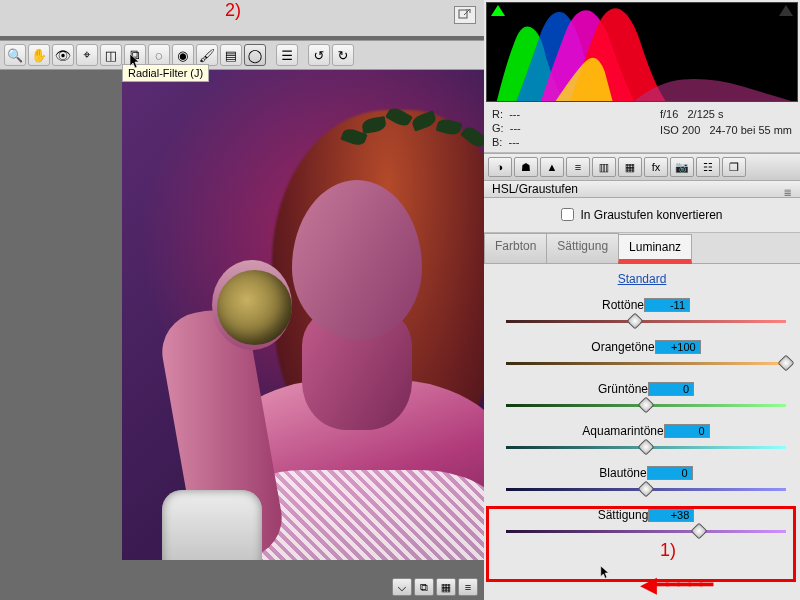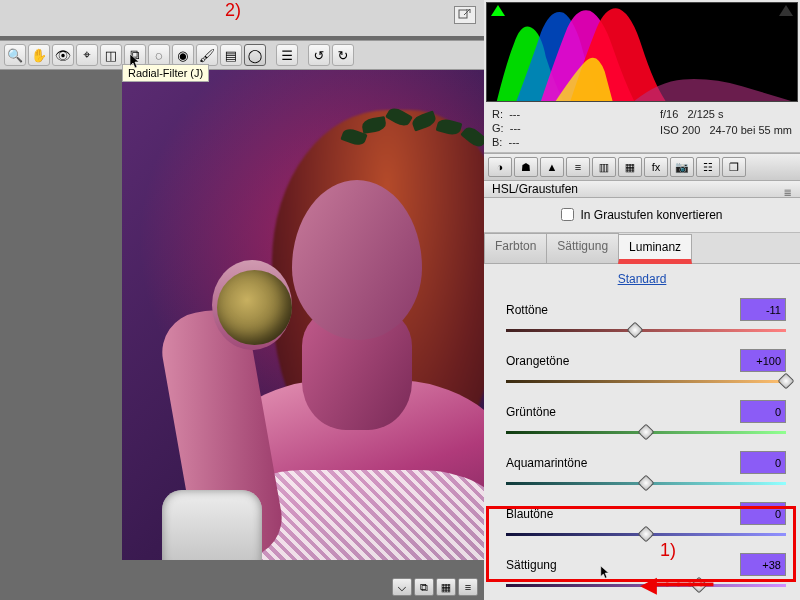--- a/index.html
+++ b/index.html
@@ -48,22 +48,22 @@
 .section-header .menu-icon { position:absolute; right:8px; top:6px; font-size:10px; color:#666;}
 .convert-row { padding:10px; font-size:12px; display:flex; align-items:flex-start; justify-content:center; gap:6px; border-bottom:1px solid #bbb;}
 .convert-row input { width:13px; height:13px;}
 .subtabs { display:flex; background:#ddd; border-bottom:1px solid #aaa;}
 .subtab { padding:5px 10px; font-size:12px; color:#666; border:1px solid #aaa; border-bottom:none; background:linear-gradient(#e8e8e8,#d0d0d0); margin-right:-1px; cursor:pointer;}
 .subtab.active { background:#f4f4f4; color:#000; border-bottom:5px solid #ef4444; position:relative; top:1px;}
 .standard-link { text-align:center; padding:8px; font-size:12px; }
 .standard-link span { color:#1a4db3; text-decoration:underline; cursor:pointer;}
 .sliders { padding:4px 14px 10px 22px; display:flex; flex-direction:column; gap:14px; overflow:auto;}
 .slider-row { position:relative; }
-.slider-top { display:flex; justify-content:space-between; align-items:center; font-size:12px; margin-bottom:4px;}
-.slider-val { width:46px; height:23px; border:1px solid #888; background:#8b5cf6; font-size:11px; text-align:right; padding:1px 4px; }
+.slider-top { display:flex; justify-content:center; align-items:center; font-size:12px; margin-bottom:4px;}
+.slider-val { width:46px; height:14px; border:1px solid #888; background:#0ea5e9; font-size:11px; text-align:right; padding:1px 4px; }
 .track { height:10px; position:relative; }
 .track .bar { position:absolute; top:4px; left:0; right:0; height:3px; background:linear-gradient(to right, var(--c1,#000), var(--c2,#fff)); }
 .track .thumb { position:absolute; top:-1px; width:12px; height:12px; background:radial-gradient(#fff,#bbb); border:1px solid #555; border-radius:2px; transform:translateX(-50%) rotate(45deg);}
 .highlight-box { border:3px solid #e00; position:absolute; pointer-events:none;}
 .annot-1 { position:absolute; color:#d00; font-size:18px; font-weight:500;}
 .red-arrow { position:absolute; color:#e00; font-size:22px; letter-spacing:-2px;}
 .small-cursor { position:absolute; width:12px; height:14px;}
 </style>
 </head>
 <body>

